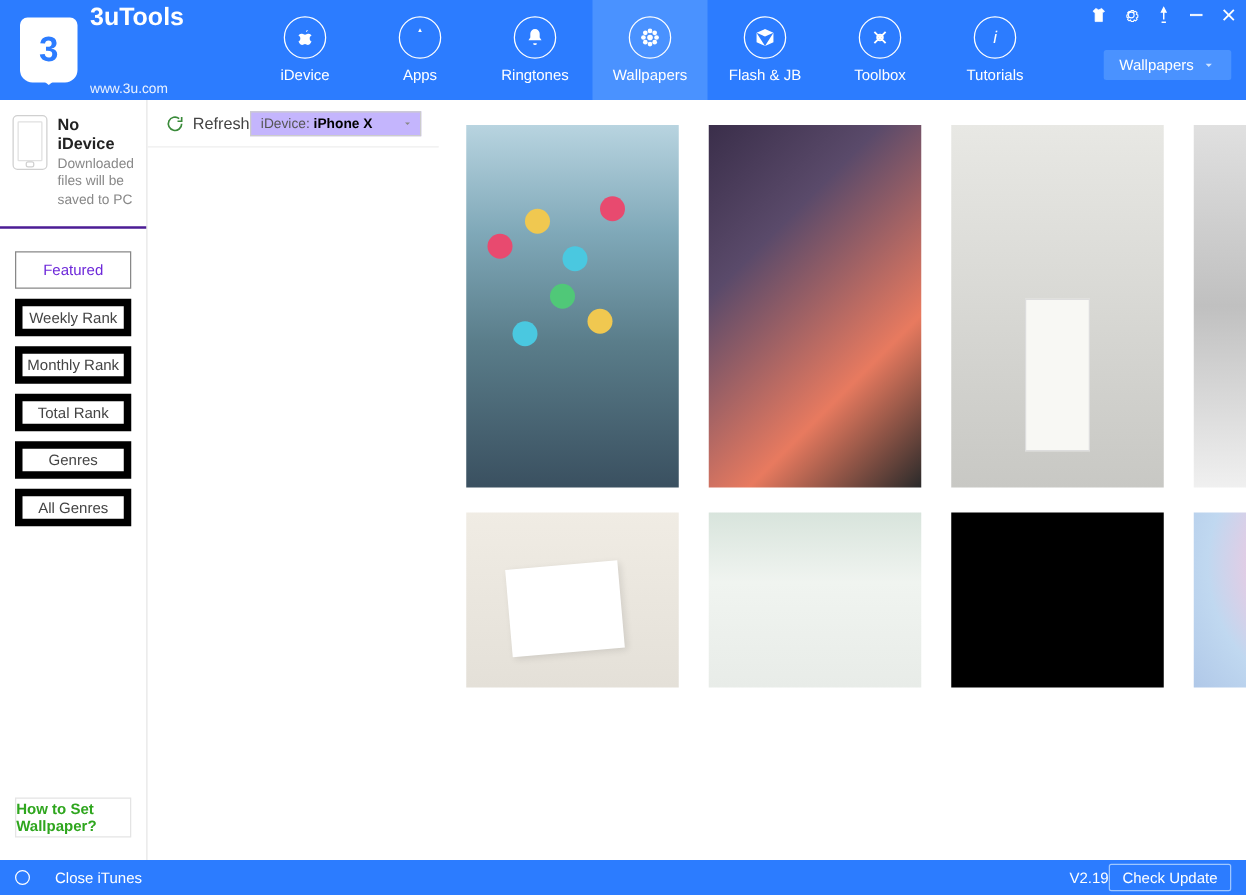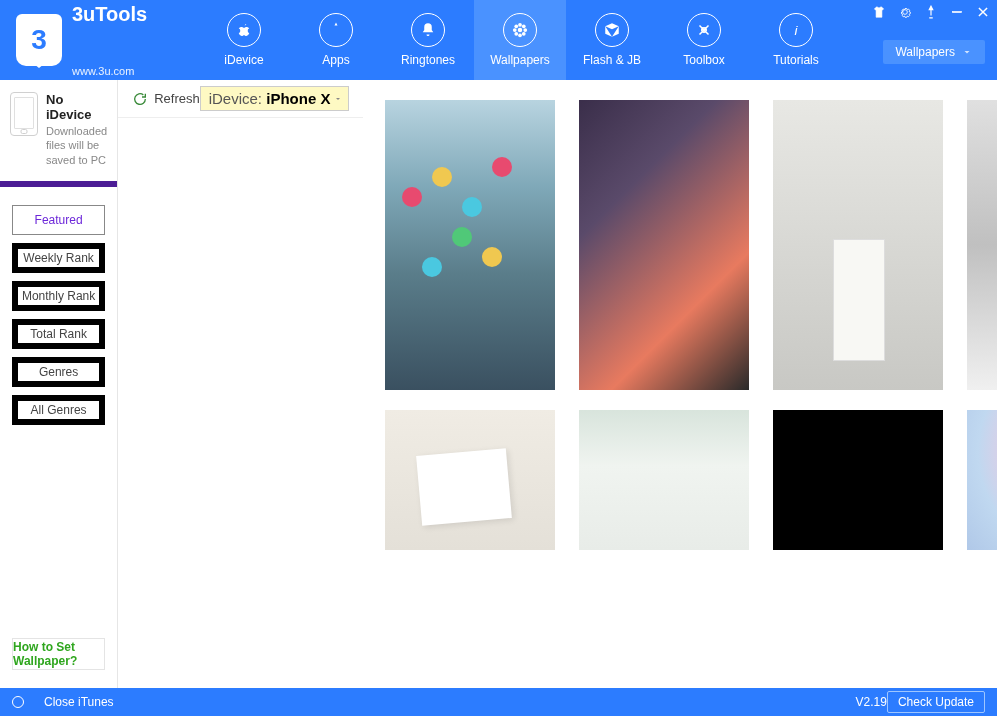--- a/index.html
+++ b/index.html
@@ -23,38 +23,38 @@
 .window-controls { position: absolute; top: 4px; right: 6px; display: flex; gap: 10px; }
 .wc-btn { width: 16px; height: 16px; color: #fff; cursor: pointer; display:flex; align-items:center; justify-content:center; }
 .wc-btn svg { width: 14px; height: 14px; fill: #fff; stroke:#fff; }
 
 .downloads-btn { position: absolute; top: 40px; right: 12px; background: #4a92ff; color: #fff; padding: 5px 12px; font-size: 12px; border-radius: 2px; cursor: pointer; display:flex; align-items:center; gap:6px; }
 .downloads-btn svg { width:12px; height:12px; fill:#cfe3ff; }
 
 .content { display: flex; height: 608px; }
 
 .sidebar { width: 196px; border-right: 1px solid #e6e6e6; display: flex; flex-direction: column; }
-.device-status { padding: 12px 10px 14px; display: flex; gap: 8px; border-bottom: 6px solid #4c1d95; }
+.device-status { padding: 12px 10px 14px; display: flex; gap: 8px; border-bottom: 2px solid #4c1d95; }
 .device-icon { width: 28px; height: 44px; border: 1.5px solid #d0d0d0; border-radius: 4px; position: relative; flex-shrink:0; }
 .device-icon::before { content:""; position:absolute; top:4px; left:3px; right:3px; bottom:6px; border:1px solid #e0e0e0; border-radius:1px; }
 .device-icon::after { content:""; position:absolute; bottom:1px; left:50%; transform:translateX(-50%); width:5px; height:3px; border:1px solid #d0d0d0; border-radius:2px; }
 .device-title { font-size: 13px; font-weight: 600; color: #222; }
 .device-sub { font-size: 11px; color: #888; line-height: 1.3; margin-top: 2px; }
 
 .filter-list { padding: 18px 12px 0; display: flex; flex-direction: column; gap: 8px; }
 .filter-btn { height: 30px; border: 6px solid #000000; background: #fff; font-size: 12px; color: #444; cursor: pointer; display:flex; align-items:center; justify-content:center; }
 .filter-btn.active { border-color: #888; border-width: 1.5px; color: #6d28d9; }
 
 .howto-link { margin: auto 12px 18px; height: 32px; border: 1px solid #e4e4e4; color: #2fa61e; font-size: 12px; font-weight: 600; display: flex; align-items: center; justify-content: center; cursor: pointer; }
 
 .main { flex: 1; display: flex; flex-direction: row; }
 .toolbar { height: 38px; border-bottom: 1px solid #eee; display: flex; align-items: center; padding: 0 14px; justify-content: space-between; }
 .refresh-btn { display: flex; align-items: center; gap: 6px; font-size: 13px; color: #444; cursor: pointer; }
 .refresh-btn svg { width: 16px; height: 16px; stroke: #3a8a3a; fill: none; stroke-width: 2; }
-.device-select { border: 1px solid #ccc; padding: 3px 18px 3px 8px; font-size: 15px; color: #555; background: #fef9c3; cursor: pointer; position: relative; }
+.device-select { border: 1px solid #ccc; padding: 3px 38px 3px 8px; font-size: 11px; color: #555; background: #c4b5fd; cursor: pointer; position: relative; }
 .device-select b { color: #000; font-weight: 600; }
 .device-select svg { position: absolute; right: 6px; top: 50%; transform: translateY(-50%); width: 8px; height: 8px; fill: #888; }
 
 .grid-wrap { flex: 1; overflow: hidden; padding: 20px 22px 0; position: relative; }
 .grid { display: grid; grid-template-columns: repeat(4, 170px); gap: 20px 24px; }
 .thumb { width: 170px; height: 290px; background: #ddd; position: relative; overflow: hidden; }
 .thumb.partial { height: 140px; }
 
 
 .wp1 { background: linear-gradient(180deg,#b8d4e0 0%,#7fa8b8 30%,#5a7d8a 60%,#3a5060 100%); }

